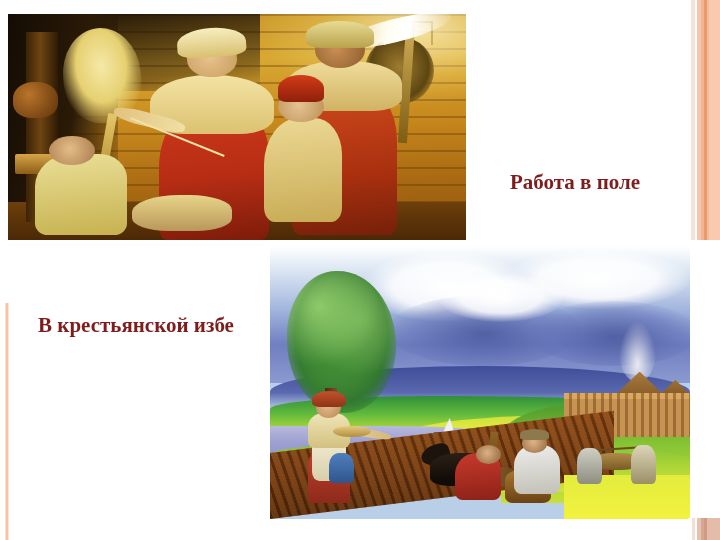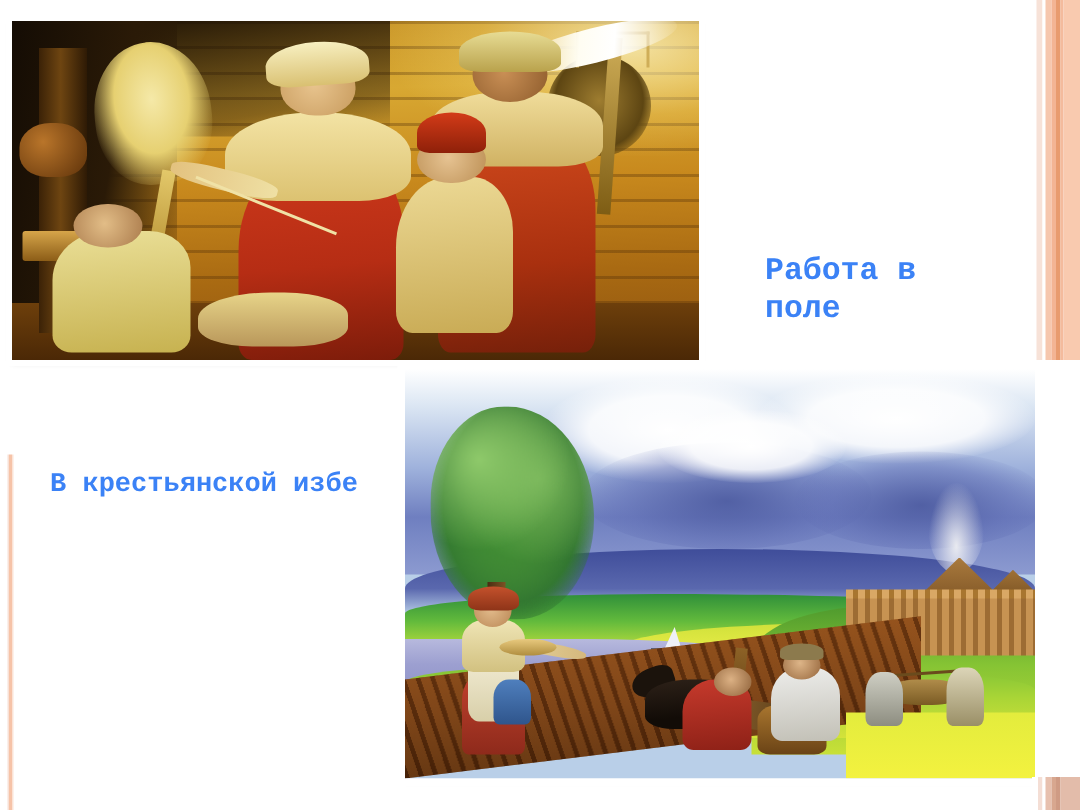--- a/index.html
+++ b/index.html
@@ -49,31 +49,30 @@
     position: absolute;
     background: #ffffff;
     box-sizing: border-box;
     overflow: hidden;
   }
   .picture .art { position: absolute; inset: 0; overflow: hidden; }
 
   
   .caption {
     position: absolute;
-    color: #3b82f6;
+    color: #7f1d1d;
     font-weight: bold;
     line-height: 1.18;
-    font-family: Liberation Mono, monospace;
   }
   #caption-izba {
     left: 30px;
     top: 313px;
     width: 212px;
     text-align: center;
-    font-size: 18px;
+    font-size: 21px;
   }
   #caption-field {
     left: 510px;
     top: 170px;
     width: 150px;
     text-align: left;
     font-size: 21px;
   }
 
   

